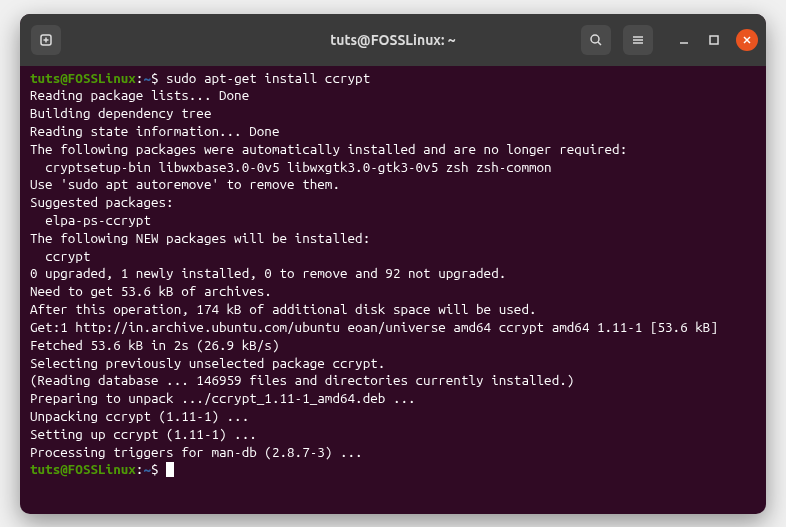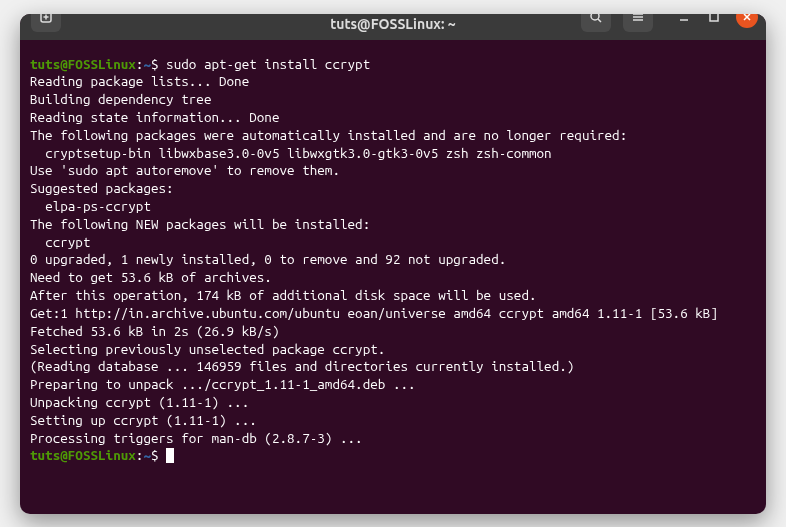--- a/index.html
+++ b/index.html
@@ -21,24 +21,24 @@
       height: 500px;
       background: #300a24;
       border-radius: 10px;
       overflow: hidden;
       box-shadow: 0 8px 24px rgba(0,0,0,0.4);
       display: flex;
       flex-direction: column;
     }
     .titlebar {
       background: #3a3a3a;
-      height: 26px;
+      height: 52px;
       display: flex;
-      align-items: flex-end;
-      padding: 8px 8px;
+      align-items: center;
+      padding: 0 8px;
       position: relative;
     }
     .titlebar-left {
       display: flex;
       align-items: center;
     }
     .titlebar-button {
       width: 30px;
       height: 30px;
       border-radius: 6px;
@@ -83,21 +83,21 @@
       height: 22px;
       border-radius: 50%;
       background: #e95420;
       display: flex;
       align-items: center;
       justify-content: center;
       color: #fff;
     }
     .terminal {
       flex: 1;
-      padding: 16px 10px;
+      padding: 4px 10px;
       font-size: 13.5px;
       line-height: 1.32;
       color: #ffffff;
       overflow: hidden;
       white-space: pre-wrap;
       word-break: break-word;
     }
     .prompt-user {
       color: #4e9a06;
       font-weight: bold;

